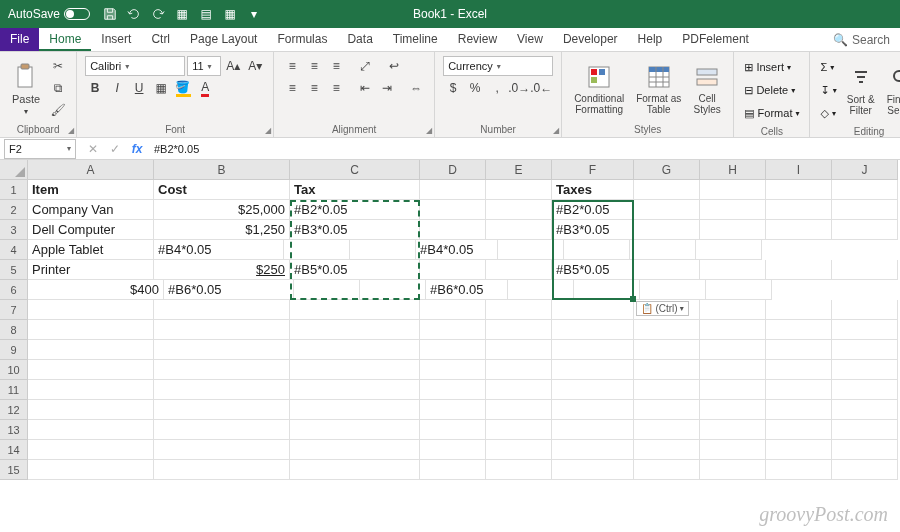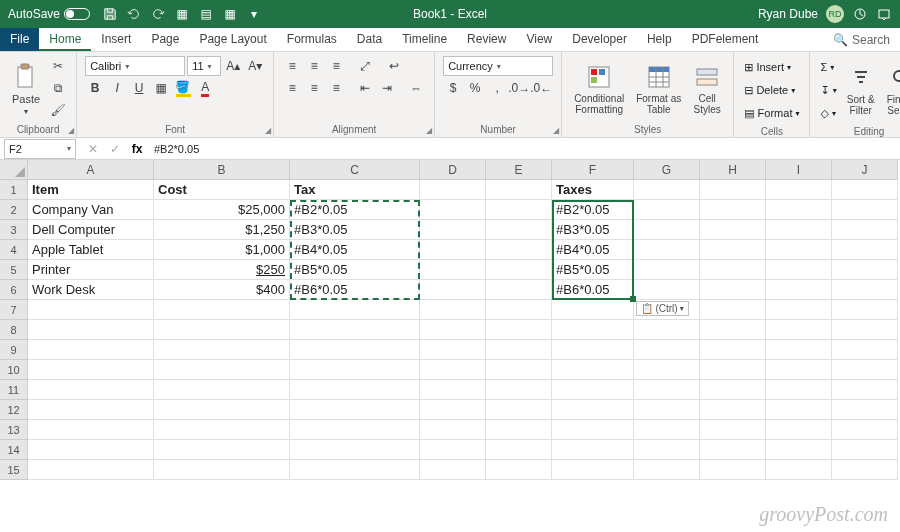--- a/index.html
+++ b/index.html
@@ -14,21 +14,21 @@
 .qat { display: flex; gap: 8px; margin-left: 8px; }
 .qat-icon { width: 16px; height: 16px; display: flex; align-items: center; justify-content: center; font-size: 12px; }
 .titlebar .center { position: absolute; left: 50%; transform: translateX(-50%); }
 .titlebar .right { margin-left: auto; display: flex; align-items: center; gap: 8px; padding-right: 8px; }
 .avatar { width: 18px; height: 18px; border-radius: 50%; background: #c5e0b4; color:#217346; font-size:9px; display:flex; align-items:center; justify-content:center; }
 .ico { width:16px; height:16px; display:inline-flex; align-items:center; justify-content:center; }
 
 
 .menubar { height: 24px; background: #fff; border-bottom: 1px solid #d6d6d6; display: flex; align-items: stretch; }
 .menu-item { padding: 4px 10px; font-size: 12px; color: #444; cursor: pointer; }
-.menu-item.file { background: #0c4a6e; color: #fff; }
+.menu-item.file { background: #4c1d95; color: #fff; }
 .menu-item.active { color: #217346; border-bottom: 2px solid #217346; }
 .menubar .search { margin-left: auto; margin-right: 10px; display:flex; align-items:center; gap:4px; color:#666; }
 
 
 .ribbon { height: 86px; background: #f3f2f1; border-bottom: 1px solid #d6d6d6; display: flex; }
 .group { border-right: 1px solid #d6d6d6; padding: 4px 8px 2px; display: flex; flex-direction: column; justify-content: space-between; position:relative; }
 .group-body { display: flex; gap: 4px; flex: 1; }
 .group-label { text-align: center; font-size: 10px; color: #666; padding-top: 2px; }
 .group-label .launcher { position:absolute; right:2px; bottom:2px; font-size:8px; color:#888; }
 .big-btn { display: flex; flex-direction: column; align-items: center; justify-content: center; gap: 2px; padding: 2px 4px; font-size: 11px; color:#444; }
@@ -41,21 +41,21 @@
 .sep { width:1px; background:#d6d6d6; margin:2px 2px; }
 .mini-row { display:flex; flex-direction: column; gap:1px; font-size:11px; }
 .mini-row .item { display:flex; align-items:center; gap:3px; height:22px; padding:0 2px; }
 
 
 .formulabar { height: 22px; border-bottom: 1px solid #d6d6d6; display:flex; align-items:center; }
 .namebox { width: 72px; height: 20px; border: 1px solid #c0c0c0; margin-left: 4px; padding: 0 4px; font-size: 11px; display:flex; align-items:center; justify-content:space-between; }
 .namebox .dd { font-size:8px; color:#666; }
 .fb-icons { display:flex; gap:0; margin-left:6px; }
 .fb-icons .sb { width:22px; }
-.fx { font-weight:bold; color:#000000; }
+.fx { font-style: italic; font-weight:bold; color:#3b82f6; }
 .formula-input { flex:1; padding:0 6px; font-size:11px; }
 
 
 .grid { position: relative; }
 .headers { display:flex; height:20px; }
 .corner { width: 28px; border-right:1px solid #ccc; border-bottom:1px solid #ccc; background:#e6e6e6; position:relative; }
 .corner::after { content:''; position:absolute; right:2px; bottom:2px; border:5px solid transparent; border-right-color:#aaa; border-bottom-color:#aaa; }
 .colh { border-right:1px solid #ccc; border-bottom:1px solid #ccc; background:#e6e6e6; text-align:center; font-size:12px; color:#555; line-height:20px; }
 .gridbody { }
 .gr { display:flex; height:20px; }
@@ -100,43 +100,27 @@
             <path fill="none" stroke="#fff" d="M13 8a5 5 0 1 0-2 4M13 8l2-3M13 8l-3-1"></path>
           </svg>
         </span>
       <span class="qat-icon">▦</span>
       <span class="qat-icon">▤</span>
       <span class="qat-icon">▦</span>
       <span class="qat-icon">▾</span>
     </div>
   </div>
   <div class="center">Book1 - Excel</div>
-  <div class="right">
-    <span>Ryan Dube</span>
-    <span class="avatar">RD</span>
-    <span class="ico">
-        <svg width="14" height="14">
-          <circle cx="7" cy="7" r="5" fill="none" stroke="#fff"></circle>
-          <path d="M7 3v4l3 2" stroke="#fff" fill="none"></path>
-        </svg>
-      </span>
-    <span class="ico">
-        <svg width="14" height="14">
-          <rect x="2" y="3" width="10" height="8" fill="none" stroke="#fff"></rect>
-          <path d="M5 11l2 2 2-2" fill="none" stroke="#fff"></path>
-        </svg>
-      </span>
-  </div>
 </div>
 
 <div class="menubar">
   <div class="menu-item file">File</div>
   <div class="menu-item active">Home</div>
   <div class="menu-item">Insert</div>
-  <div class="menu-item">Page</div>
+  <div class="menu-item">Ctrl</div>
   <div class="menu-item">Page Layout</div>
   <div class="menu-item">Formulas</div>
   <div class="menu-item">Data</div>
   <div class="menu-item">Timeline</div>
   <div class="menu-item">Review</div>
   <div class="menu-item">View</div>
   <div class="menu-item">Developer</div>
   <div class="menu-item">Help</div>
   <div class="menu-item">PDFelement</div>
   <div class="search">
@@ -410,21 +394,20 @@
         <div class="cell" style="width: 66px;"></div>
         <div class="cell" style="width: 82px;">#B3*0.05</div>
         <div class="cell" style="width: 66px;"></div>
         <div class="cell" style="width: 66px;"></div>
         <div class="cell" style="width: 66px;"></div>
         <div class="cell" style="width: 66px;"></div>
       </div>
       <div class="gr">
         <div class="rowh">4</div>
         <div class="cell" style="width: 126px;">Apple Tablet</div>
-        <div class="cell num" style="width: 136px;">$1,000</div>
         <div class="cell" style="width: 130px;">#B4*0.05</div>
         <div class="cell" style="width: 66px;"></div>
         <div class="cell" style="width: 66px;"></div>
         <div class="cell" style="width: 82px;">#B4*0.05</div>
         <div class="cell" style="width: 66px;"></div>
         <div class="cell" style="width: 66px;"></div>
         <div class="cell" style="width: 66px;"></div>
         <div class="cell" style="width: 66px;"></div>
       </div>
       <div class="gr">
@@ -435,21 +418,20 @@
         <div class="cell" style="width: 66px;"></div>
         <div class="cell" style="width: 66px;"></div>
         <div class="cell" style="width: 82px;">#B5*0.05</div>
         <div class="cell" style="width: 66px;"></div>
         <div class="cell" style="width: 66px;"></div>
         <div class="cell" style="width: 66px;"></div>
         <div class="cell" style="width: 66px;"></div>
       </div>
       <div class="gr">
         <div class="rowh">6</div>
-        <div class="cell" style="width: 126px;">Work Desk</div>
         <div class="cell num" style="width: 136px;">$400</div>
         <div class="cell" style="width: 130px;">#B6*0.05</div>
         <div class="cell" style="width: 66px;"></div>
         <div class="cell" style="width: 66px;"></div>
         <div class="cell" style="width: 82px;">#B6*0.05</div>
         <div class="cell" style="width: 66px;"></div>
         <div class="cell" style="width: 66px;"></div>
         <div class="cell" style="width: 66px;"></div>
         <div class="cell" style="width: 66px;"></div>
       </div>

